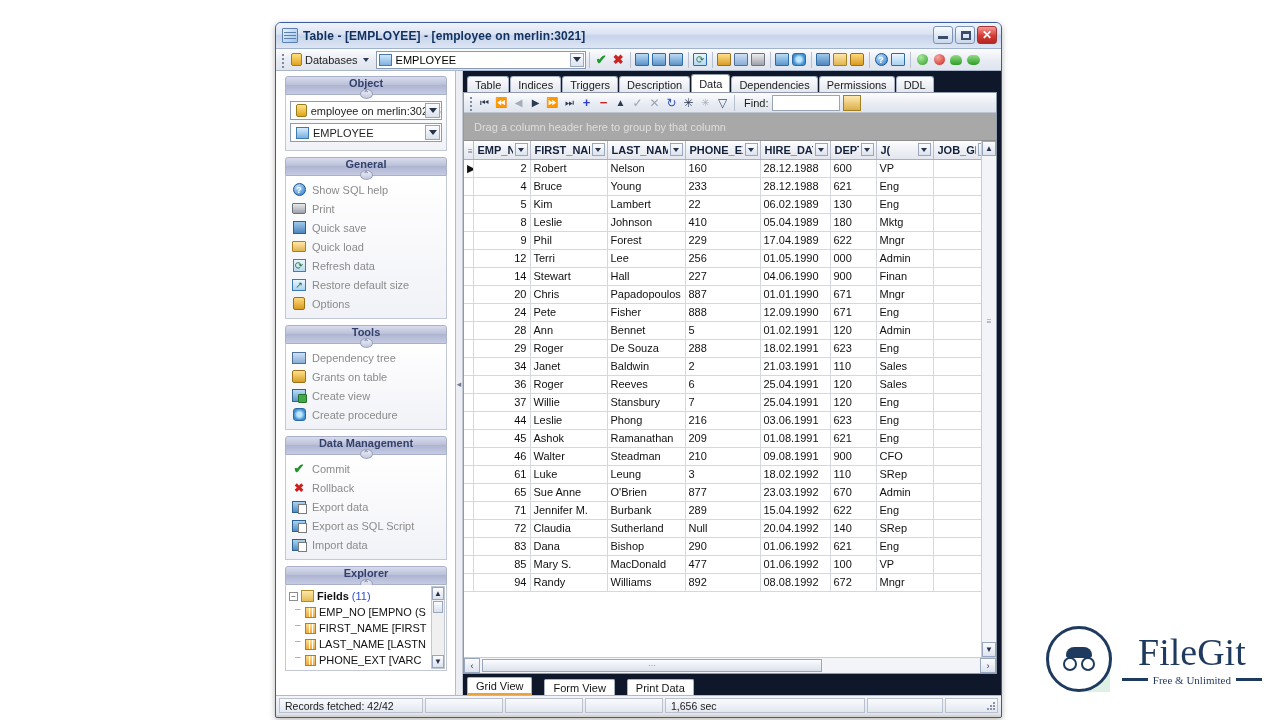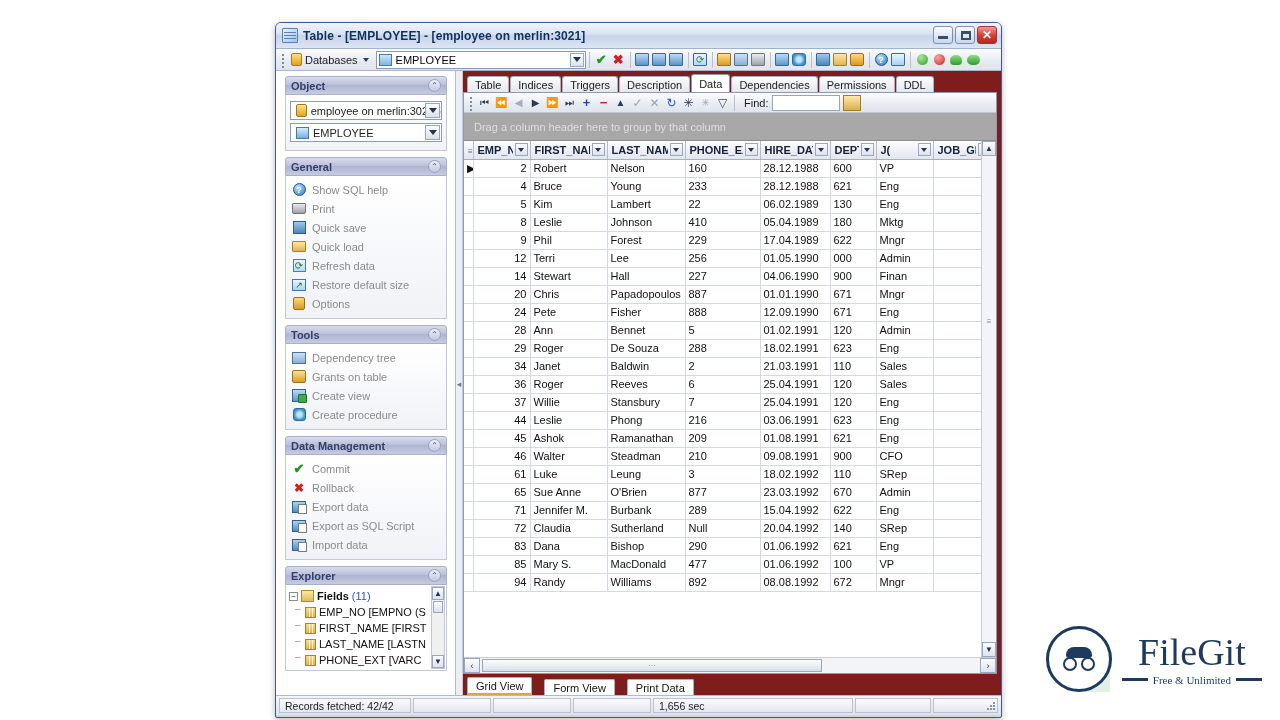--- a/index.html
+++ b/index.html
@@ -107,20 +107,21 @@
     padding: 5px 8px 0 9px;
     overflow: hidden;
   }
   .panel { margin-bottom: 6px; }
   .panel-head {
     height: 19px;
     background: linear-gradient(to bottom,#d9dced 0%,#b9bfd8 48%,#aeb5d1 50%,#c6cbe2 100%);
     border: 1px solid #a9b0c9; border-radius: 3px 3px 0 0;
     display:flex; align-items:center; justify-content:space-between;
     padding: 0 5px;
+    flex-direction: column;
   }
   .panel-title { font-size: 11px; font-weight: bold; color: #33406b; }
   .chev {
     width: 13px; height: 13px; border-radius: 50%;
     background: linear-gradient(to bottom,#eef0f8,#c2c8de);
     border: 1px solid #9aa2bd;
     display:flex; align-items:center; justify-content:center;
     font-size: 8px; color:#3b4772; line-height:1;
   }
   .panel-body {
@@ -218,21 +219,21 @@
     display:flex;align-items:center;justify-content:center;font-size:8px;color:#25314a; }
   .vs-thumb { height:12px; margin:1px; background:linear-gradient(to bottom,#fbfcfe,#d9e0ec);
     border:1px solid #9aa8bf; }
 
   
   .splitter { width:7px; flex:0 0 7px; background:#eceef3; border-right:1px solid #c2c8d4;
     display:flex; align-items:center; justify-content:center; }
   .splitter .dots { color:#6f7a8c; font-size:9px; writing-mode: vertical-rl; letter-spacing:-2px;}
 
   
-  .rightpane { flex:1; display:flex; flex-direction:column; background:#7f1d1d; min-width:0; padding: 3px 4px 0 0; }
+  .rightpane { flex:1; display:flex; flex-direction:column; background:#0f172a; min-width:0; padding: 3px 4px 0 0; }
 
   .tabs { display:flex; align-items:flex-end; height:19px; padding-left:4px; gap:1px; }
   .tab {
     height: 17px; padding: 0 7px; font-size: 11px; color:#1a1a1a;
     background: linear-gradient(to bottom,#fbfcfe,#e2e6ee);
     border: 1px solid #a9b2c3; border-bottom: none;
     border-radius: 3px 3px 0 0;
     display:flex; align-items:center;
   }
   .tab.active {
@@ -338,21 +339,21 @@
   .statusbar {
     height: 20px; display:flex; align-items:stretch; gap:2px;
     background: linear-gradient(to bottom,#f3f5f9,#dfe3ec);
     border-top:1px solid #b2bac8; padding: 2px 3px;
   }
   .sb-cell {
     background: linear-gradient(to bottom,#fafbfd,#e3e7f0);
     border:1px solid #b9c0ce; display:flex; align-items:center;
     padding: 0 5px; font-size:10.5px; color:#1b1b1b; white-space:nowrap;
   }
-  .sb-1 { width: 132px; }
+  .sb-1 { width: 144px; }
   .sb-2 { width: 78px; }
   .sb-3 { width: 78px; }
   .sb-4 { width: 78px; }
   .sb-5 { width: 200px; }
   .sb-6 { width: 76px; }
   .sb-7 { flex:1; position:relative; }
   .sb-grip { position:absolute; right:2px; bottom:2px; width:9px;height:9px; }
   .sb-grip::before{content:"";position:absolute;right:0;bottom:0;width:2px;height:2px;background:#8b94a5;
     box-shadow:-3px 0 0 #8b94a5,-6px 0 0 #8b94a5,0 -3px 0 #8b94a5,-3px -3px 0 #8b94a5,0 -6px 0 #8b94a5;}
 

